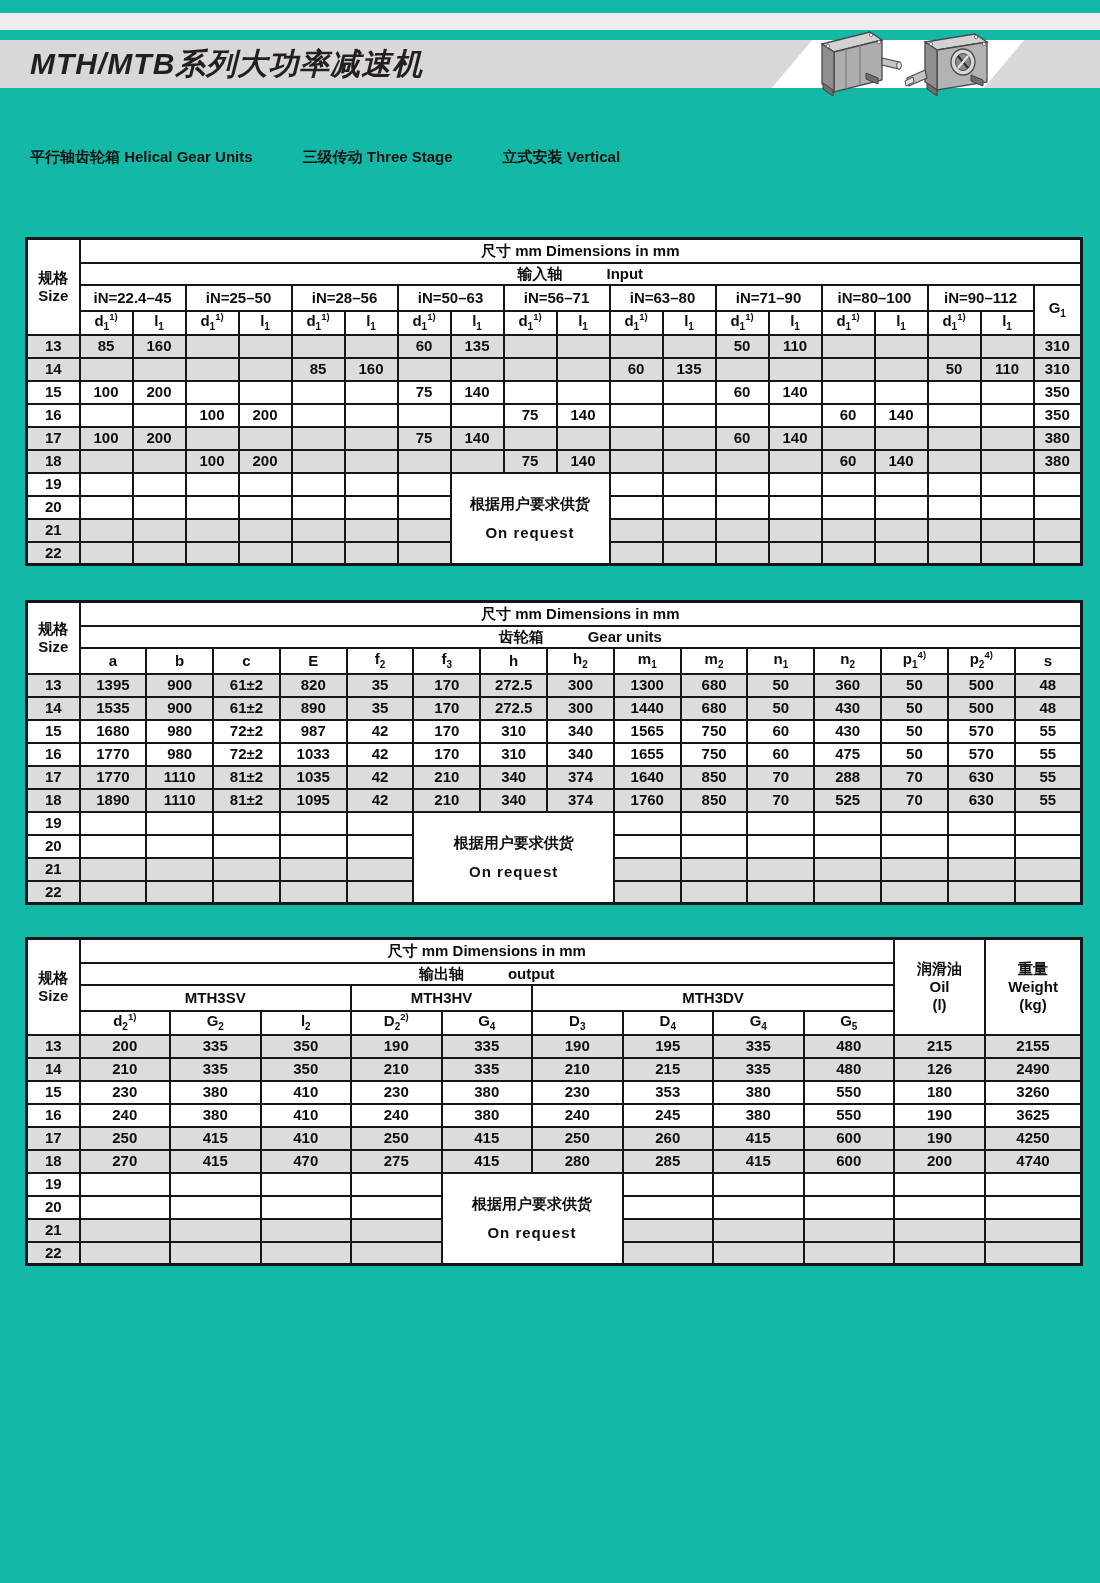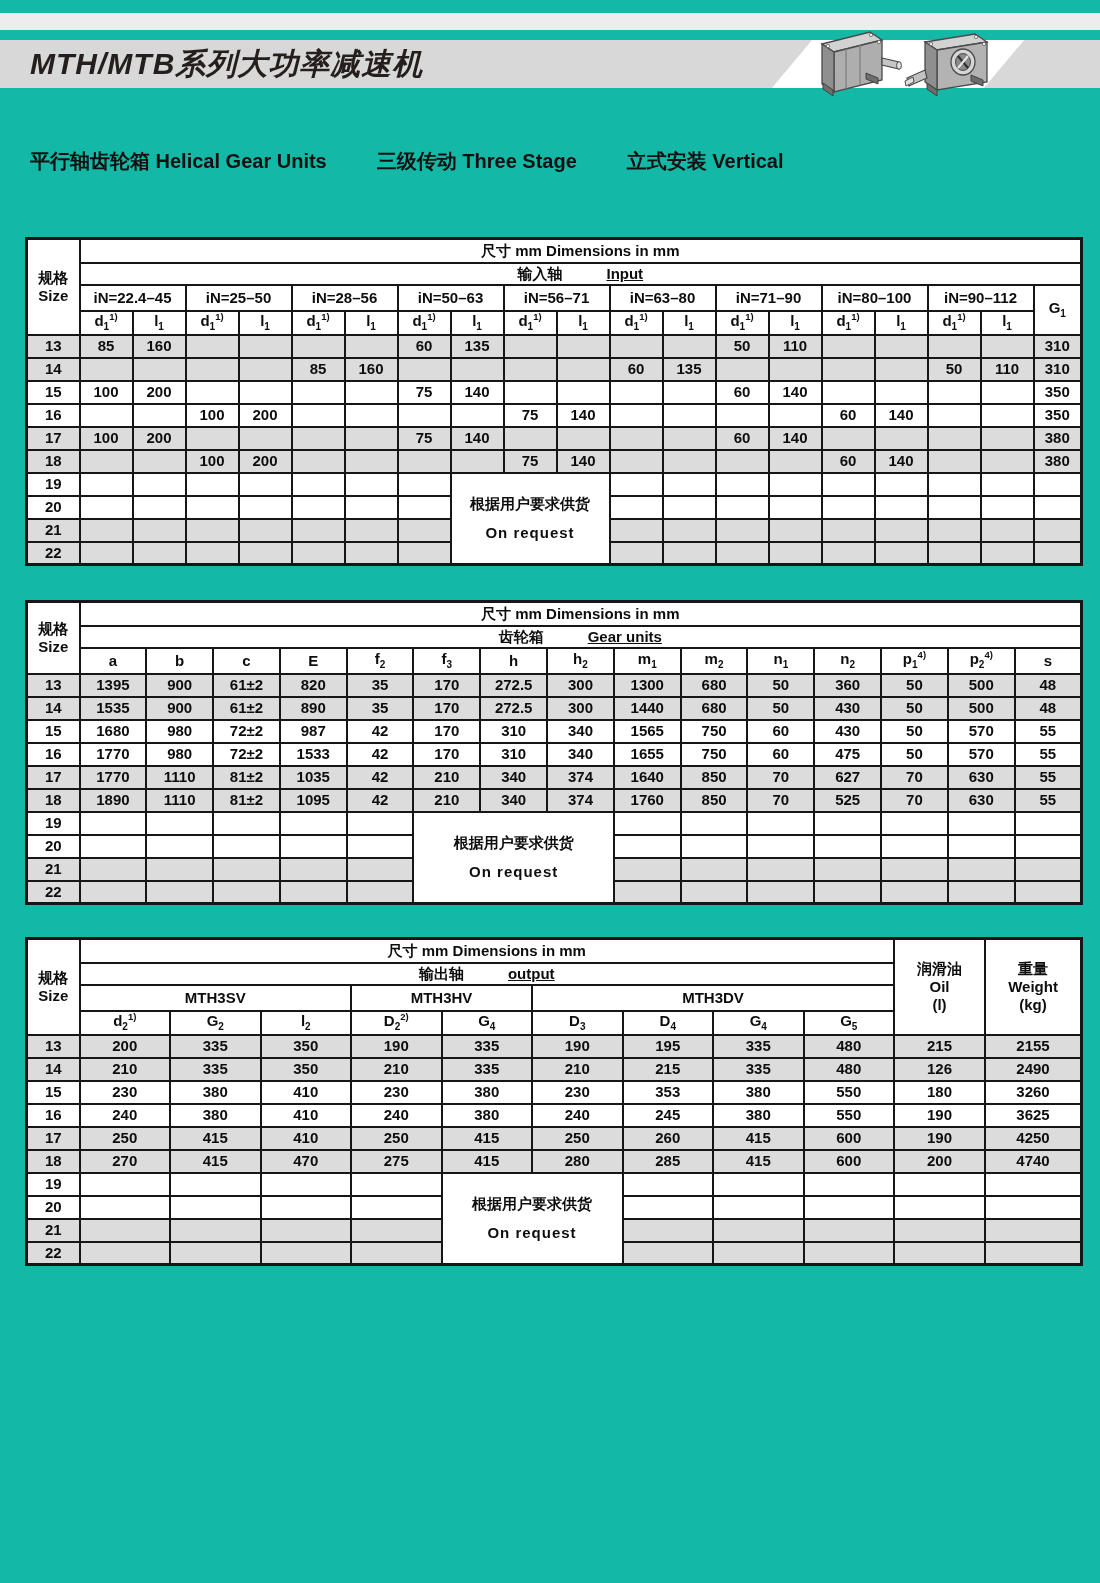--- a/index.html
+++ b/index.html
@@ -11,34 +11,34 @@
   .topstrip{position:absolute;left:0;top:13px;width:1100px;height:17px;background:#ededed;}
   .band{position:absolute;left:0;top:40px;width:1100px;height:48px;background:var(--band);}
   .band-gap{position:absolute;left:792px;top:0;width:212px;height:48px;background:#fff;transform:skewX(-40deg);}
   .title{position:absolute;left:30px;top:40px;height:48px;display:flex;align-items:center;
          font-size:30px;font-weight:bold;font-style:italic;color:#241f1d;letter-spacing:1px;white-space:nowrap;}
   .gearimg{position:absolute;top:20px;}
   .gearimg.g1{left:808px;}
   .gearimg.g2{left:903px;}
 
   .subtitle{position:absolute;left:30px;display:flex;white-space:nowrap;font-weight:bold;color:#101010;}
-  .sub1{top:148px;font-size:20px;gap:50px;}
+  .sub1{top:148px;font-size:15px;gap:50px;}
   .sub2{top:192px;font-size:22px;gap:58px;}
 
   table{position:absolute;left:25px;width:1055px;border-collapse:collapse;table-layout:fixed;
         border:3px solid var(--border);background:#fff;}
   #table1{top:237px;} #table2{top:600px;} #table3{top:937px;}
   td{border:2px solid var(--border);text-align:center;vertical-align:middle;padding:0 1px;
      font-size:15px;font-weight:bold;color:var(--ink);height:23px;line-height:1.05;overflow:hidden;}
   thead td{background:#fff;}
   tr.shade td{background:var(--shade);}
   td.onreq{background:#fff !important;}
   .hrA td{height:24px;} .hrB td{height:22px;} .hrC td{height:26px;} .hrD td{height:24px;}
   .sizehead{line-height:1.2;}
-  .axisen{margin-left:44px;text-decoration:underline;}
+  .axisen{margin-left:44px;}
   .oilhead div, .wthead div{line-height:1.18;}
   sub{font-size:10px;}
   sup{font-size:9.5px;vertical-align:super;}
   .onreq-zh{margin-bottom:13px;font-size:15px;}
   .onreq-en{font-size:15px;letter-spacing:1px;}
 </style>
 </head>
 <body>
 
 <div class="page">
@@ -475,21 +475,21 @@
           <td>430</td>
           <td>50</td>
           <td>570</td>
           <td>55</td>
         </tr>
         <tr>
           <td class="sizecol">16</td>
           <td>1770</td>
           <td>980</td>
           <td>72±2</td>
-          <td>1533</td>
+          <td>1033</td>
           <td>42</td>
           <td>170</td>
           <td>310</td>
           <td>340</td>
           <td>1655</td>
           <td>750</td>
           <td>60</td>
           <td>475</td>
           <td>50</td>
           <td>570</td>
@@ -501,21 +501,21 @@
           <td>1110</td>
           <td>81±2</td>
           <td>1035</td>
           <td>42</td>
           <td>210</td>
           <td>340</td>
           <td>374</td>
           <td>1640</td>
           <td>850</td>
           <td>70</td>
-          <td>627</td>
+          <td>288</td>
           <td>70</td>
           <td>630</td>
           <td>55</td>
         </tr>
         <tr class="shade">
           <td class="sizecol">18</td>
           <td>1890</td>
           <td>1110</td>
           <td>81±2</td>
           <td>1095</td>

